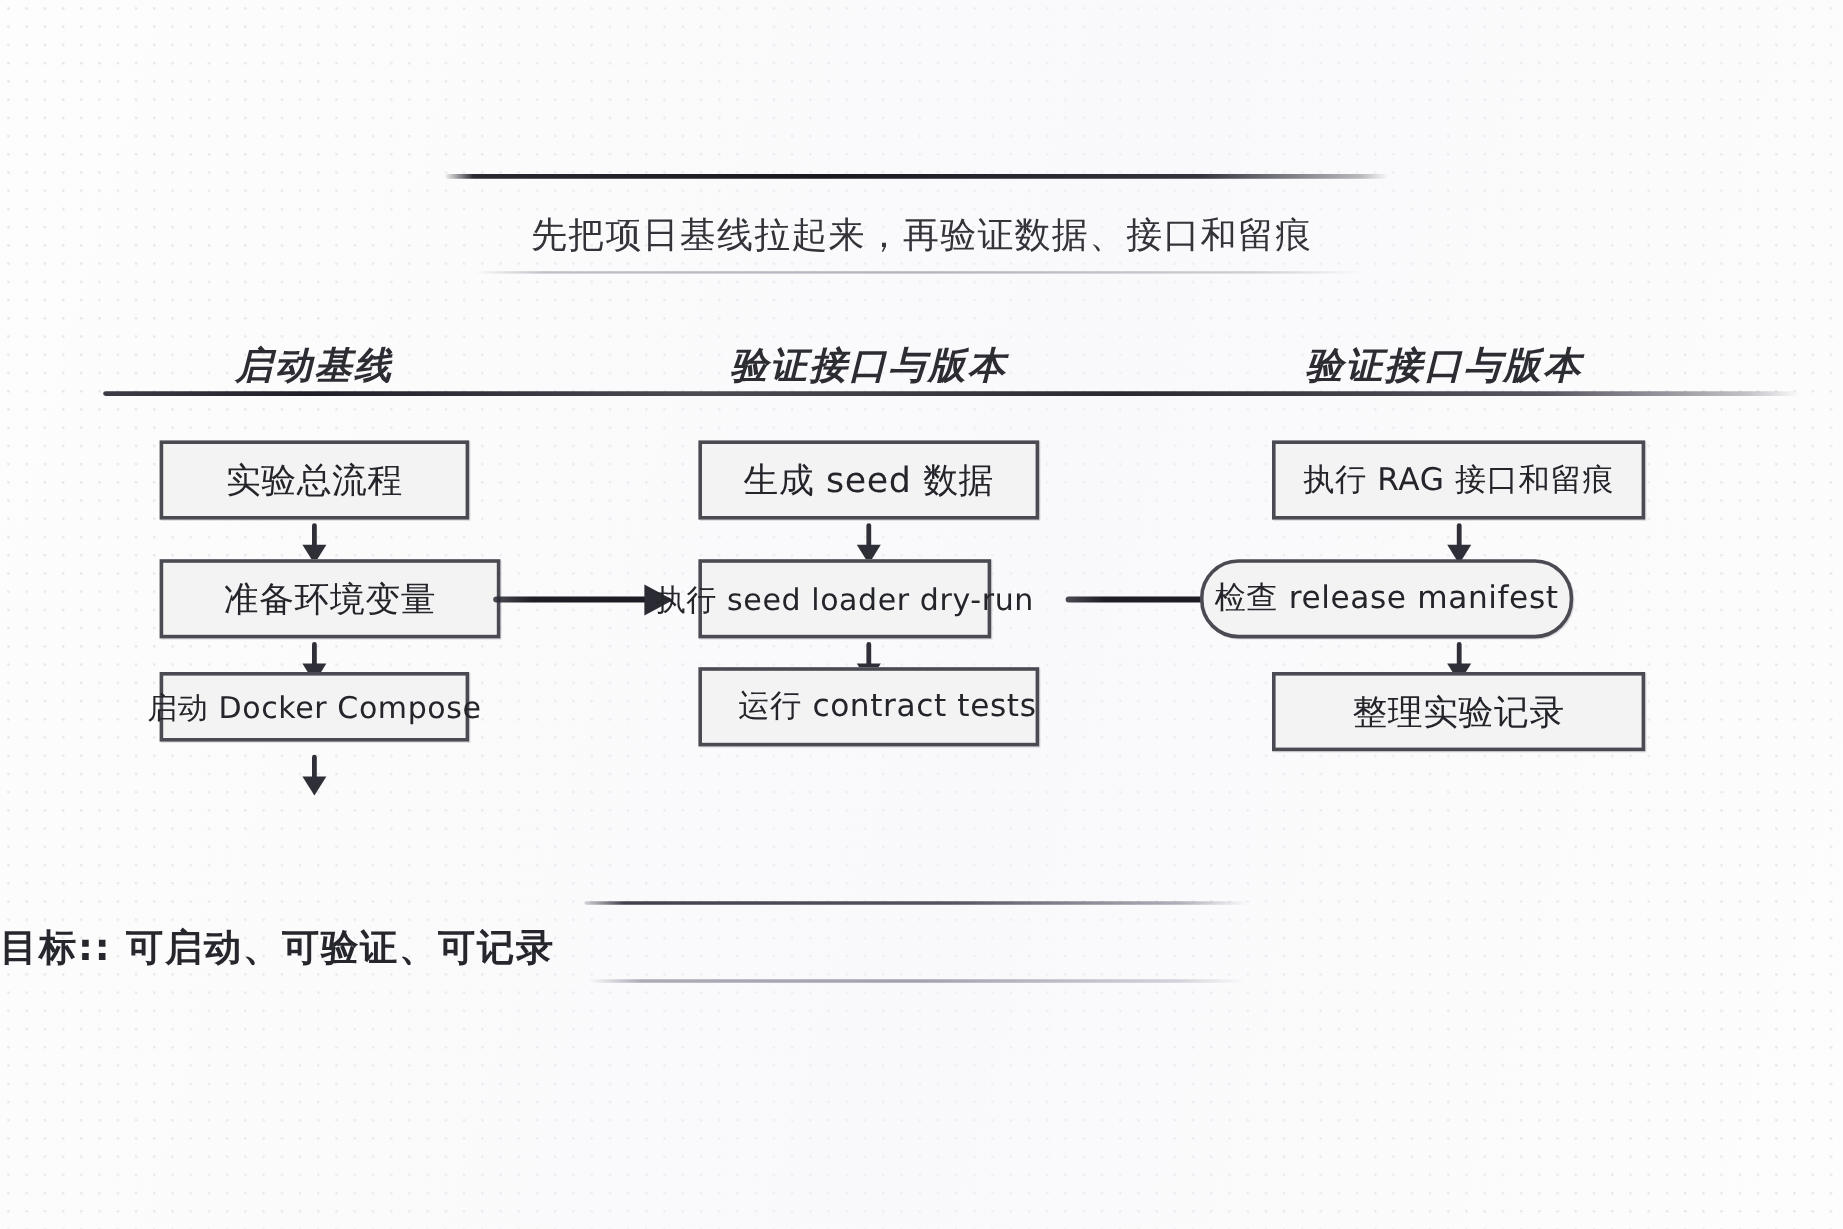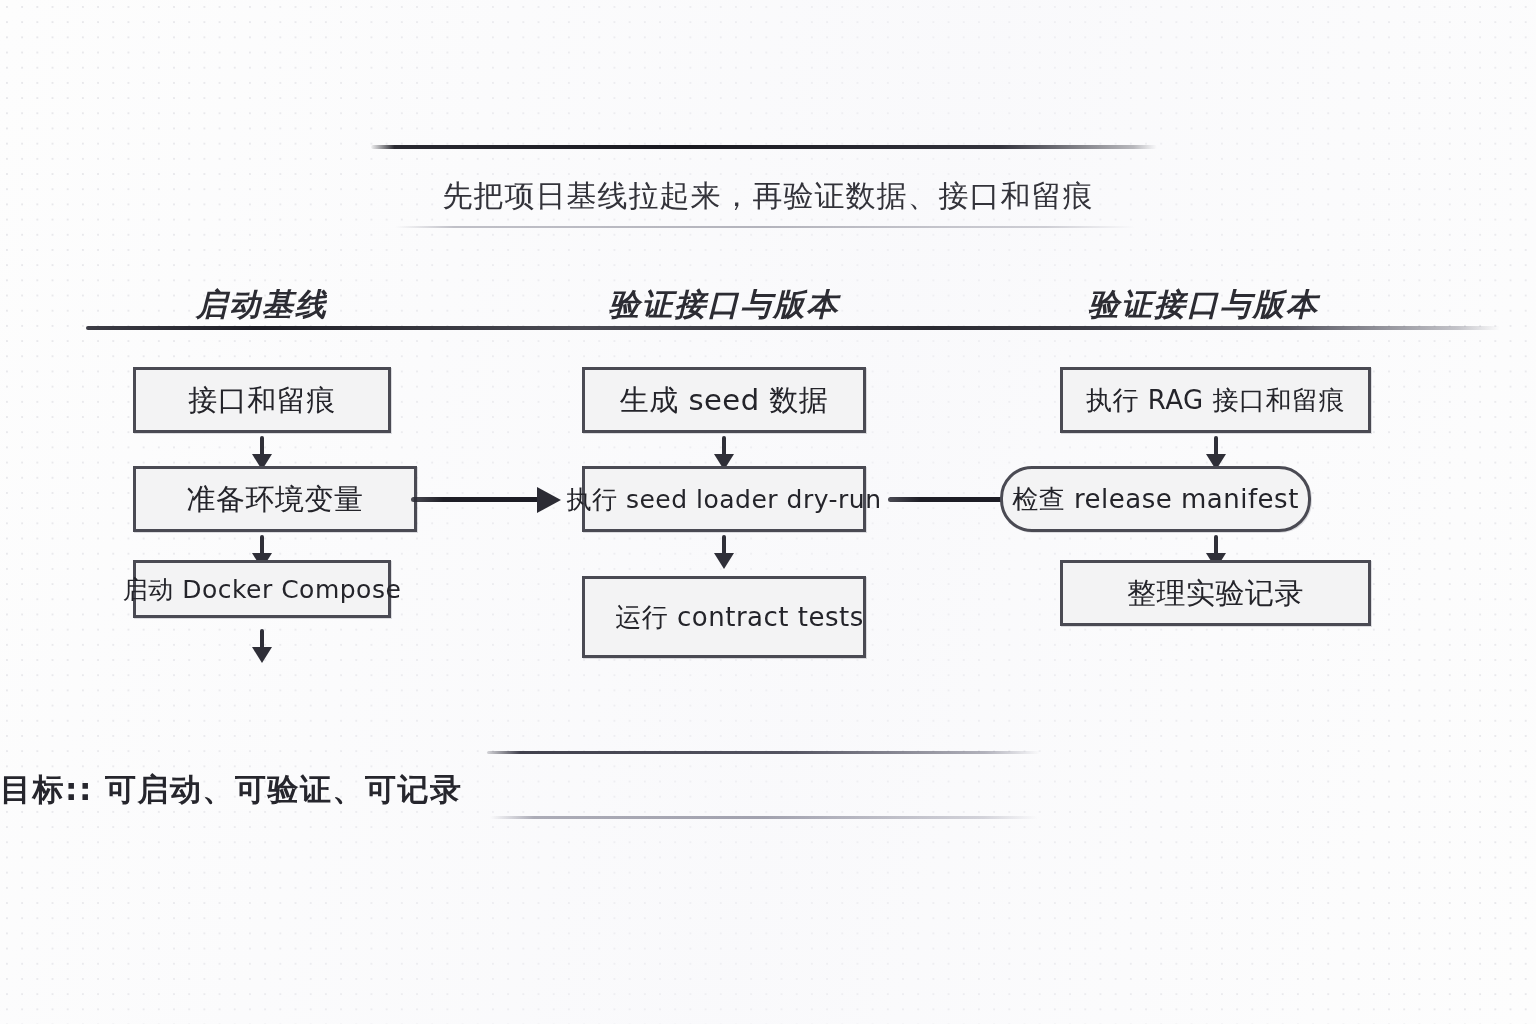--- a/index.html
+++ b/index.html
@@ -245,21 +245,21 @@
   <div id="title-rule"></div>
   <div id="subtitle">先把项日基线拉起来，再验证数据、接口和留痕</div>
   <div id="subtitle-rule"></div>
 
   <div class="col-header" style="left:133px; width:258px;">启动基线</div>
   <div class="col-header" style="left:582px; width:284px;">验证接口与版本</div>
   <div class="col-header" style="left:1048px; width:311px;">验证接口与版本</div>
   <div id="header-rule"></div>
 
   <div class="flow-box" style="left:133px; top:367px; width:258px; height:66px;">
-    <span class="box-label">接口和留痕</span>
+    <span class="box-label">实验总流程</span>
   </div>
   <div class="v-arrow" style="left:249px; top:436px;">
     <div class="shaft"></div>
       <div class="head"></div>
   </div>
 
   <div class="flow-box" style="left:133px; top:466px; width:284px; height:66px;">
     <span class="box-label">准备环境变量</span>
   </div>
   <div class="v-arrow" style="left:249px; top:535px;">
@@ -282,29 +282,29 @@
   </div>
 
   <div class="flow-box" style="left:582px; top:367px; width:284px; height:66px;">
     <span class="box-label">生成 seed 数据</span>
   </div>
   <div class="v-arrow" style="left:711px; top:436px;">
     <div class="shaft"></div>
       <div class="head"></div>
   </div>
 
-  <div class="flow-box tighter" style="left:582px; top:466px; width:284px; height:66px;">
+  <div class="flow-box tighter" style="left:582px; top:466px; width:244px; height:66px;">
     <span class="box-label">执行 seed loader dry-run</span>
   </div>
   <div class="v-arrow" style="left:711px; top:535px;">
     <div class="shaft"></div>
       <div class="head"></div>
   </div>
 
-  <div class="flow-box tight" style="left:582px; top:576px; width:284px; height:82px;padding-left:31px;">
+  <div class="flow-box tight" style="left:582px; top:556px; width:284px; height:66px;padding-left:31px;">
     <span class="box-label">运行 contract tests</span>
   </div>
 
   <div class="h-arrow" style="left:888px; top:487px; width:148px;">
     <div class="shaft"></div>
       <div class="head"></div>
   </div>
 
   <div class="flow-box tight" style="left:1060px; top:367px; width:311px; height:66px;">
     <span class="box-label">执行 RAG 接口和留痕</span>

